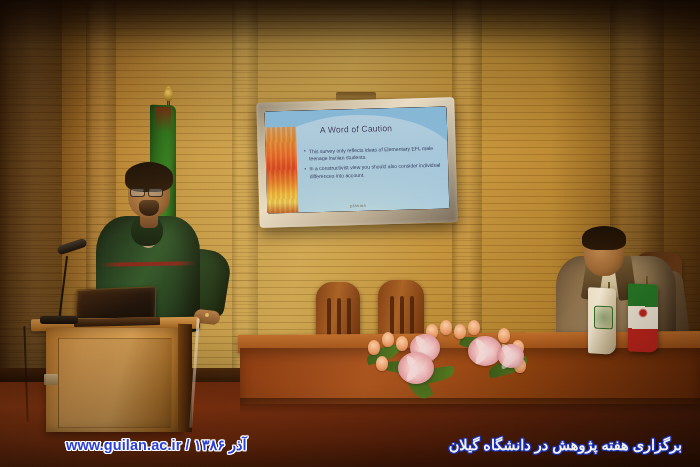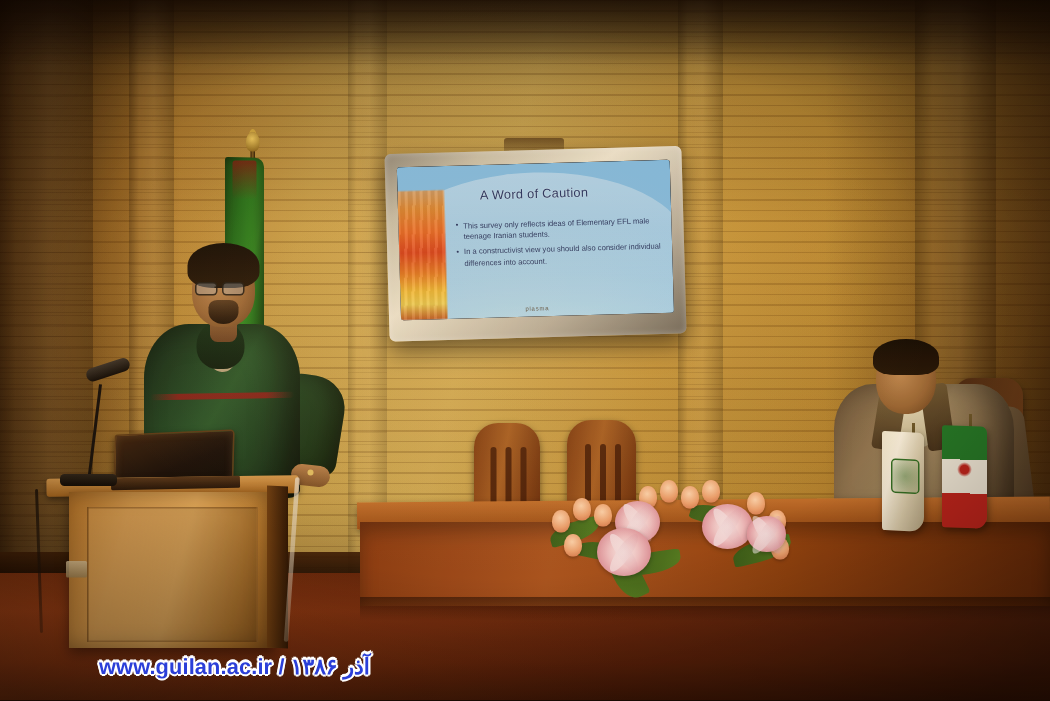--- a/index.html
+++ b/index.html
@@ -688,14 +688,15 @@
     <div class="lily" style="left:46px; top:16px;"></div>
     <div class="lily" style="left:34px; top:34px; width:36px; height:32px;"></div>
     <div class="lily" style="left:104px;top:18px; width:34px; height:30px;"></div>
     <div class="lily" style="left:134px;top:26px; width:26px; height:24px;"></div>
   </div>
 
   <div class="photo-warm"></div>
   <div class="photo-grade"></div>
 
   <div class="caption caption-left">www.guilan.ac.ir / آذر ۱۳۸۶</div>
+  <div class="caption caption-right">برگزاری هفته پژوهش در دانشگاه گیلان</div>
 
 </div>
 
 </body></html>

